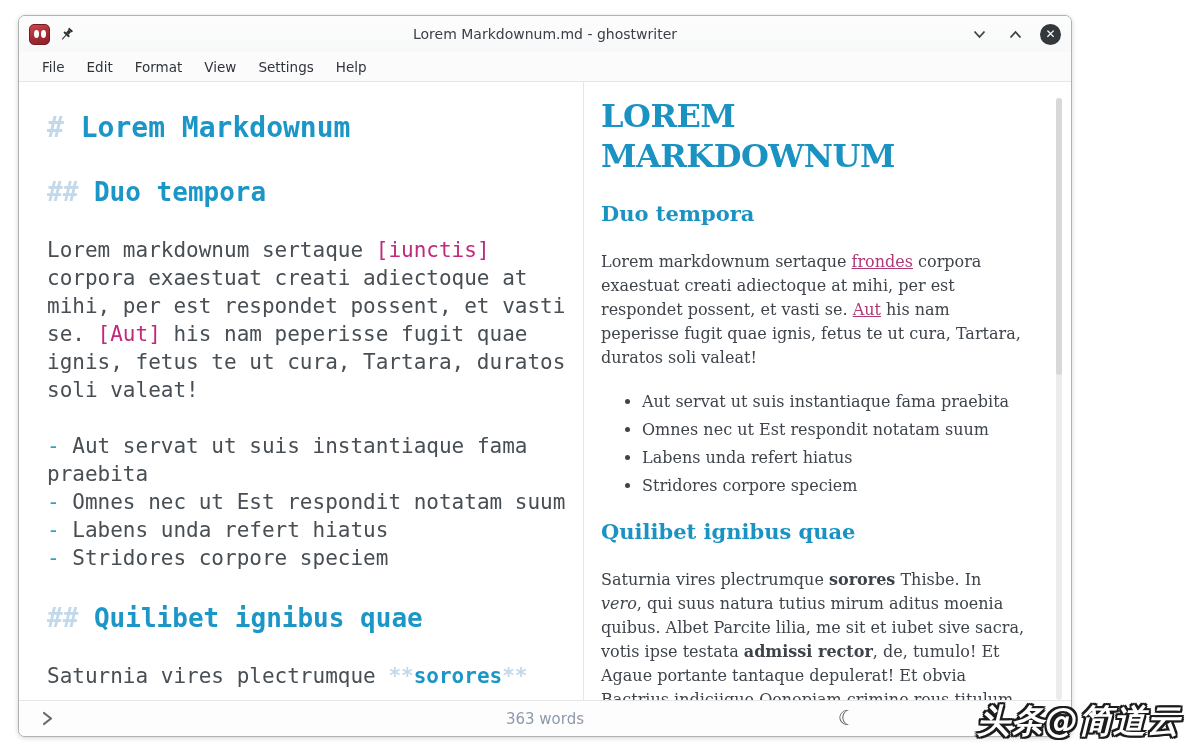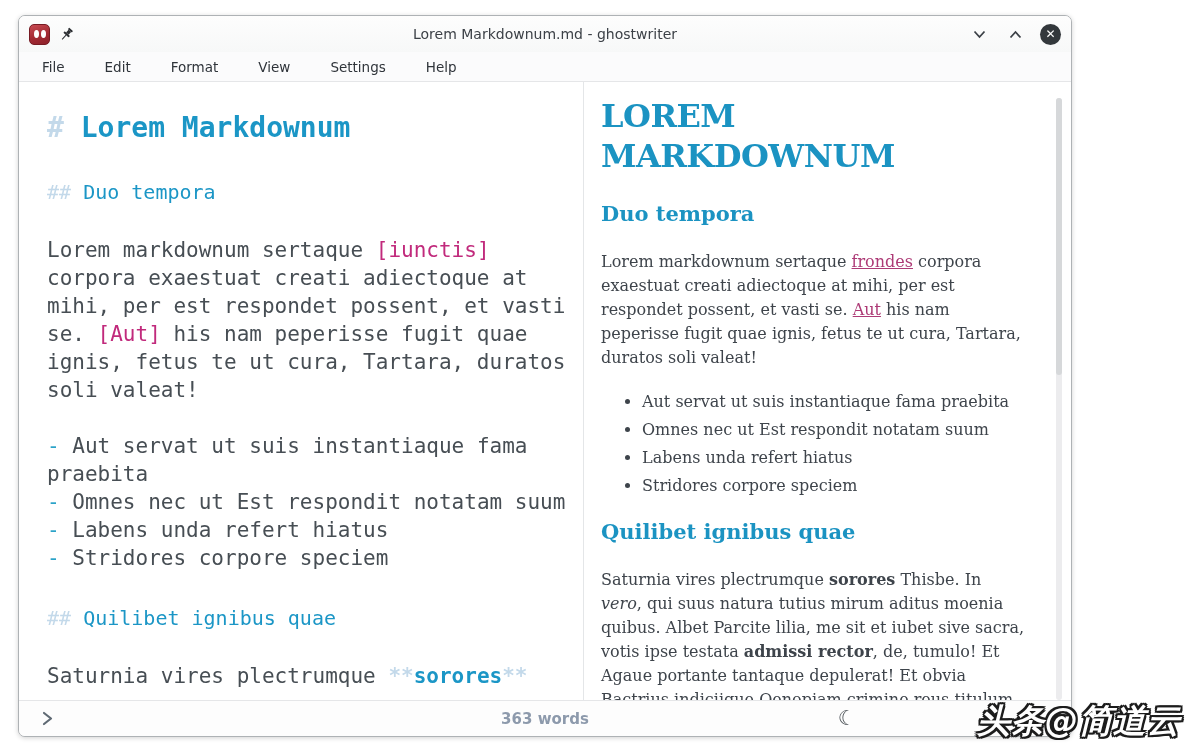--- a/index.html
+++ b/index.html
@@ -37,38 +37,38 @@
   .tb-right { margin-left:auto; display:flex; align-items:center; gap:14px; z-index:2; }
   .winbtn { width:22px; height:22px; display:flex; align-items:center; justify-content:center; cursor:pointer; }
   .close-btn {
     width:21px; height:21px; border-radius:50%; background:#33383c;
     color:#ffffff; font-size:12px; font-weight:bold; line-height:21px; text-align:center;
   }
 
   
   .menubar {
     height:30px; flex:0 0 30px; background:#fbfbfc; border-bottom:1px solid #e5e6e8;
-    display:flex; align-items:center; padding:0 12px; gap:18px;
+    display:flex; align-items:center; padding:0 12px; gap:0;
   }
   .menu-item {
     font-size:13.5px; color:#2f343a; padding:4px 11px; border-radius:3px; cursor:default;
   }
 
   
   .content { flex:1 1 auto; display:flex; min-height:0; position:relative; background:#ffffff; }
 
   
   .editor {
     width:565px; flex:0 0 565px; overflow:hidden;
     padding:26px 12px 0 28px; border-right:1px solid #e4e6e8;
     font-family:"DejaVu Sans Mono","Liberation Mono",monospace;
     font-size:21px; color:#474e54; cursor:text;
   }
   .ed-h1 { font-size:28px; line-height:40px; font-weight:bold; color:#1b96c6; margin:0 0 26px; }
-  .ed-h2 { font-size:20px; line-height:36px; font-weight:normal; color:#1b96c6; margin:0 0 26px; }
+  .ed-h2 { font-size:26px; line-height:36px; font-weight:bold; color:#1b96c6; margin:0 0 26px; }
   .ed-p  { line-height:28px; margin:0 0 28px; }
   .ed-li { line-height:28px; margin:0; }
   .ed-li + .ed-h2 { margin-top:28px; }
   .ed-hash { color:#c3d9ea; }
   .ed-dash { color:#2aa2c8; }
   .run-link    { color:#c12a7c; }
   .run-syntax  { color:#c3d9ea; font-weight:bold; }
   .run-boldteal{ color:#1b96c6; font-weight:bold; }
 
   
@@ -93,21 +93,21 @@
     background:#ececee; border-radius:3px;
   }
   .pv-scroll-thumb {
     position:absolute; top:0; width:6px; height:46%;
     background:#d6d8da; border-radius:3px;
   }
 
   
   .statusbar {
     height:36px; flex:0 0 36px; border-top:1px solid #e5e6e8; background:#fdfdfd;
-    position:relative; display:flex; align-items:center; justify-content:center;font-weight:bold;
+    position:relative; display:flex; align-items:center; justify-content:center;
   }
   .sb-wordcount { font-size:15px; color:#8d9aac; }
   .sb-chevron { position:absolute; left:22px; top:9px; cursor:pointer; }
   .sb-moon {
     position:absolute; right:212px; top:5px; width:24px; height:24px; cursor:pointer;
     color:#4c5257; font-size:21px; line-height:24px; text-align:center;
   }
 
   
   .watermark {

